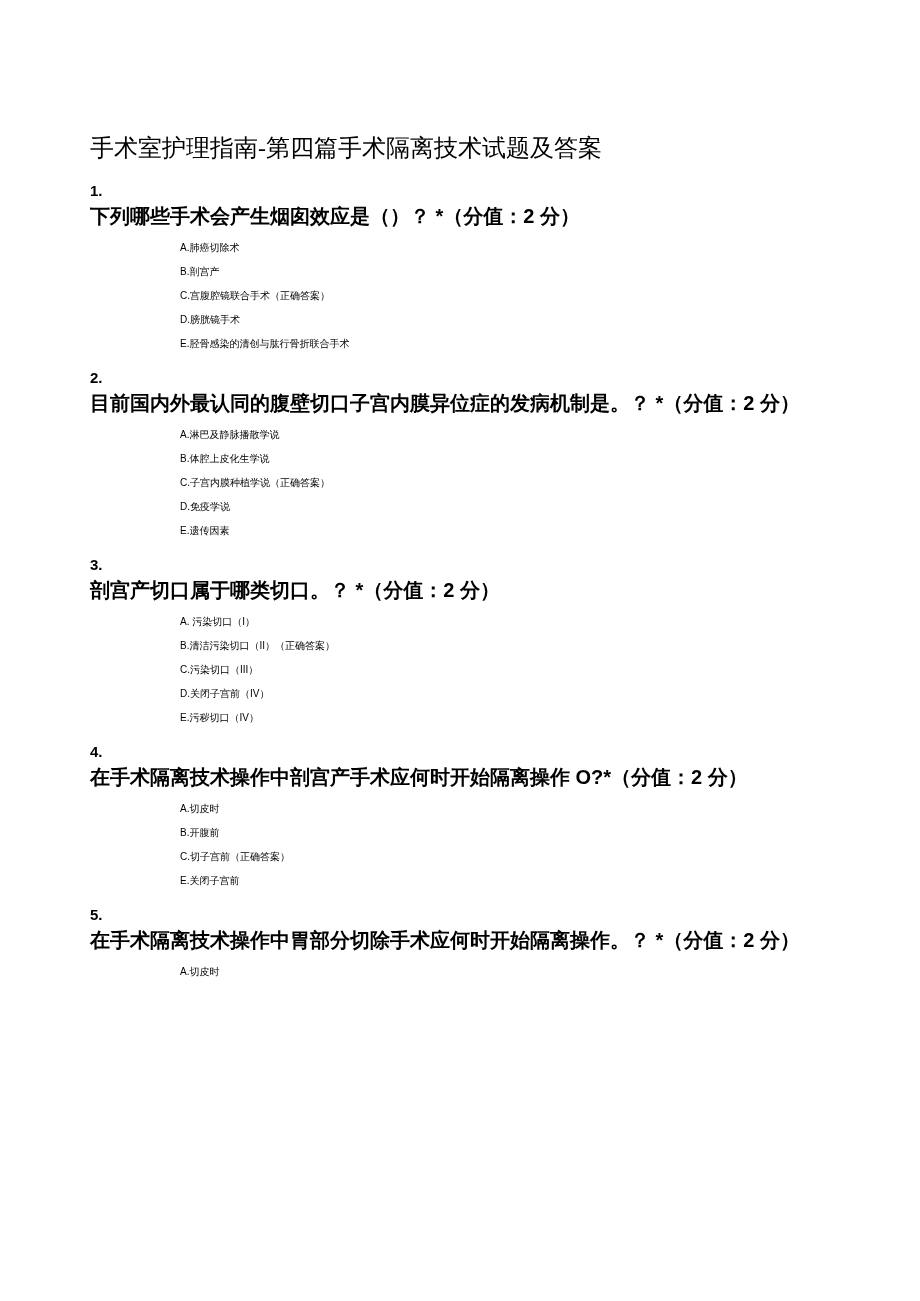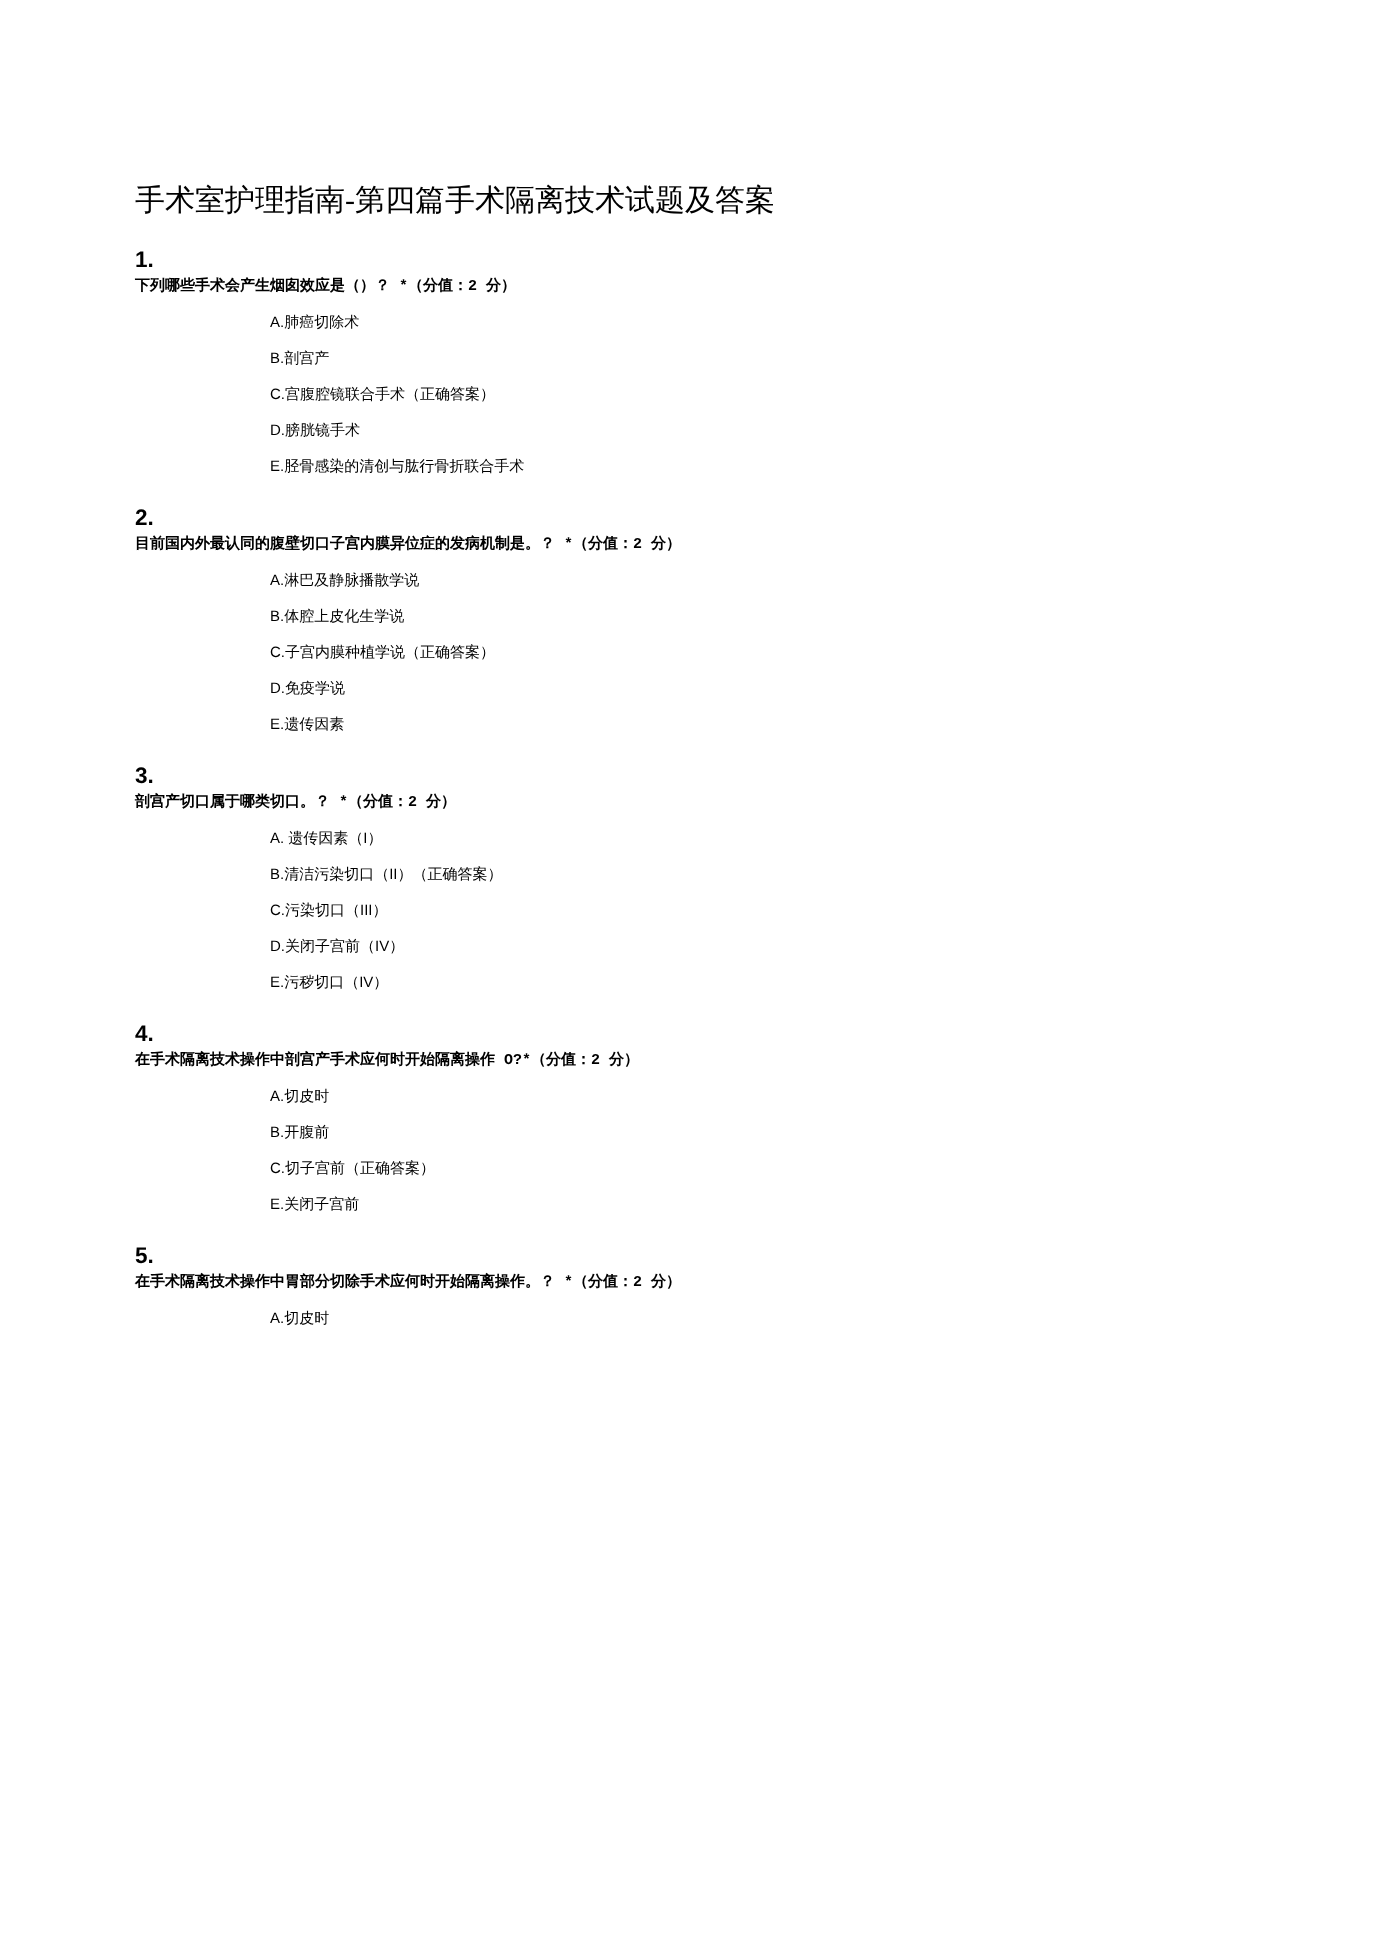--- a/index.html
+++ b/index.html
@@ -5,37 +5,36 @@
   body {
     font-family: "SimSun", "Microsoft YaHei", sans-serif;
     background: #ffffff;
     margin: 0;
     padding: 120px 90px 60px 90px;
     width: 920px;
     box-sizing: border-box;
     color: #000;
   }
   h1 {
-    font-size: 20px;
+    font-size: 24px;
     font-weight: normal;
-    margin: 0 0 12px 0;
+    margin: 12px 0 12px 0;
     font-family: "SimSun", serif;
   }
   .qnum {
     font-weight: bold;
     font-size: 15px;
     font-family: Arial, sans-serif;
     margin-top: 18px;
   }
   .qtext {
     font-weight: bold;
-    font-size: 10px;
+    font-size: 20px;
     margin: 2px 0 10px 0;
     line-height: 1.5;
-    font-family: Liberation Mono, monospace;
   }
   .options {
     margin-left: 90px;
   }
   .option {
     font-size: 10px;
     margin: 10px 0;
     line-height: 1.4;
   }
 </style>
@@ -65,21 +64,21 @@
     <div class="option">C.子宫内膜种植学说（正确答案）</div>
     <div class="option">D.免疫学说</div>
     <div class="option">E.遗传因素</div>
   </div>
 </div>
 
 <div>
   <div class="qnum">3.</div>
   <div class="qtext">剖宫产切口属于哪类切口。？ *（分值：2 分）</div>
   <div class="options">
-    <div class="option">A. 遗传因素（I）</div>
+    <div class="option">A. 污染切口（I）</div>
     <div class="option">B.清洁污染切口（II）（正确答案）</div>
     <div class="option">C.污染切口（III）</div>
     <div class="option">D.关闭子宫前（IV）</div>
     <div class="option">E.污秽切口（IV）</div>
   </div>
 </div>
 
 <div>
   <div class="qnum">4.</div>
   <div class="qtext">在手术隔离技术操作中剖宫产手术应何时开始隔离操作 O?*（分值：2 分）</div>

